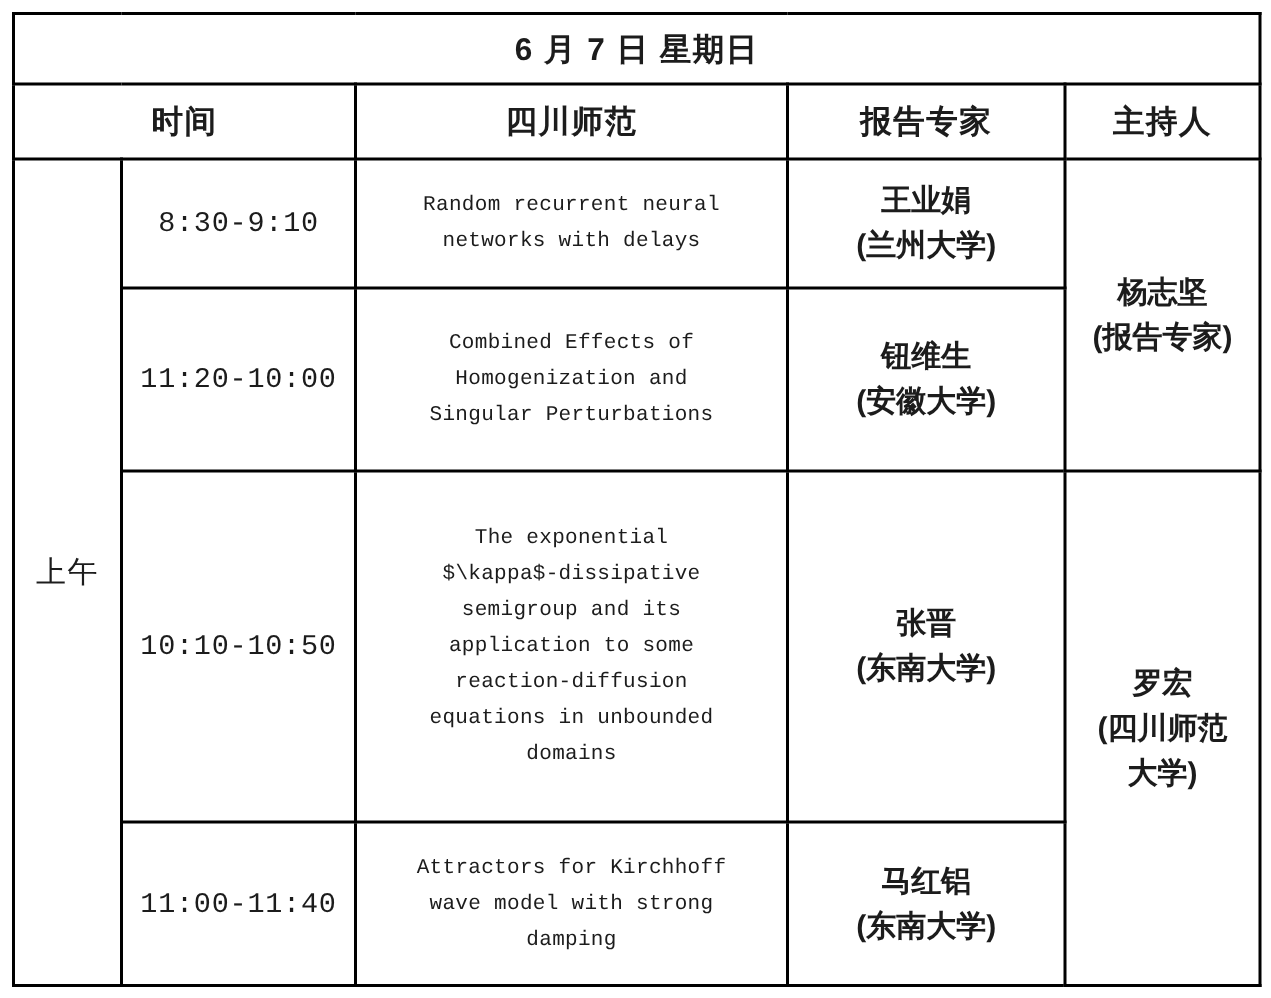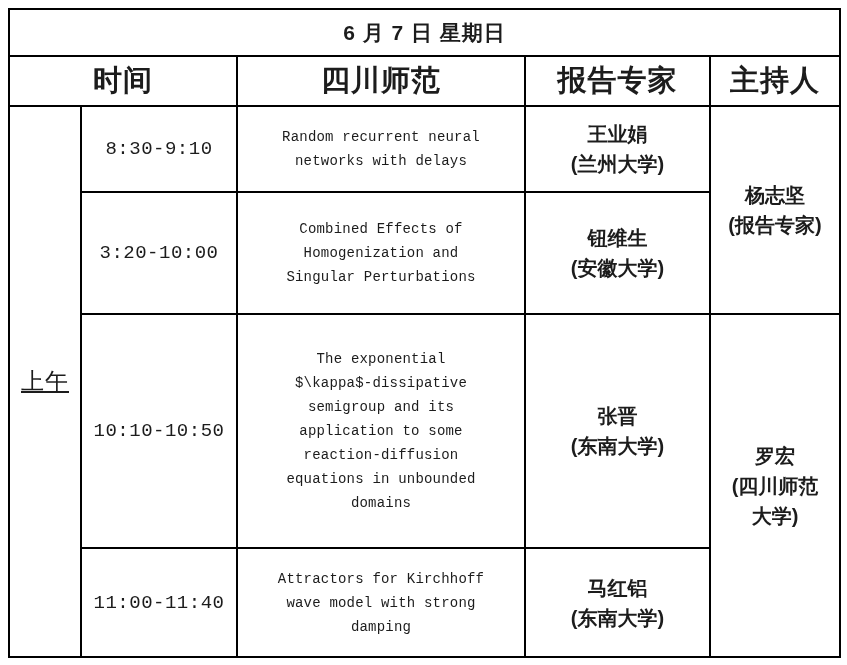--- a/index.html
+++ b/index.html
@@ -38,28 +38,27 @@
   tr.r2 { height: 122px; }
   tr.r3 { height: 234px; }
   tr.r4 { height: 109px; }
 
   td.title-cell {
     font-size: 21px;
     font-weight: bold;
     letter-spacing: 1px;
   }
   td.header-cell {
-    font-size: 29px;
+    font-size: 21px;
     font-weight: bold;
     letter-spacing: 1px;
   }
   td.period-cell {
-    font-size: 23px;
+    font-size: 20px;
     letter-spacing: 1px;
-    text-decoration: underline;
   }
   td.time-cell {
     font-family: "Liberation Mono", "DejaVu Sans Mono", monospace;
     font-size: 19px;
     letter-spacing: 0.5px;
   }
   td.content-cell {
     font-family: "Liberation Mono", "DejaVu Sans Mono", monospace;
     font-size: 14px;
     line-height: 24px;
@@ -100,21 +99,21 @@
     <td class="time-cell">8:30-9:10</td>
     <td class="content-cell">Random recurrent neural
 networks with delays</td>
     <td class="person-cell">王业娟
 (兰州大学)</td>
     <td class="person-cell" rowspan="2">杨志坚
 (报告专家)</td>
   </tr>
 
   <tr class="r2">
-    <td class="time-cell">3:20-10:00</td>
+    <td class="time-cell">11:20-10:00</td>
     <td class="content-cell">Combined Effects of
 Homogenization and
 Singular Perturbations</td>
     <td class="person-cell">钮维生
 (安徽大学)</td>
   </tr>
 
   <tr class="r3">
     <td class="time-cell">10:10-10:50</td>
     <td class="content-cell">The exponential

